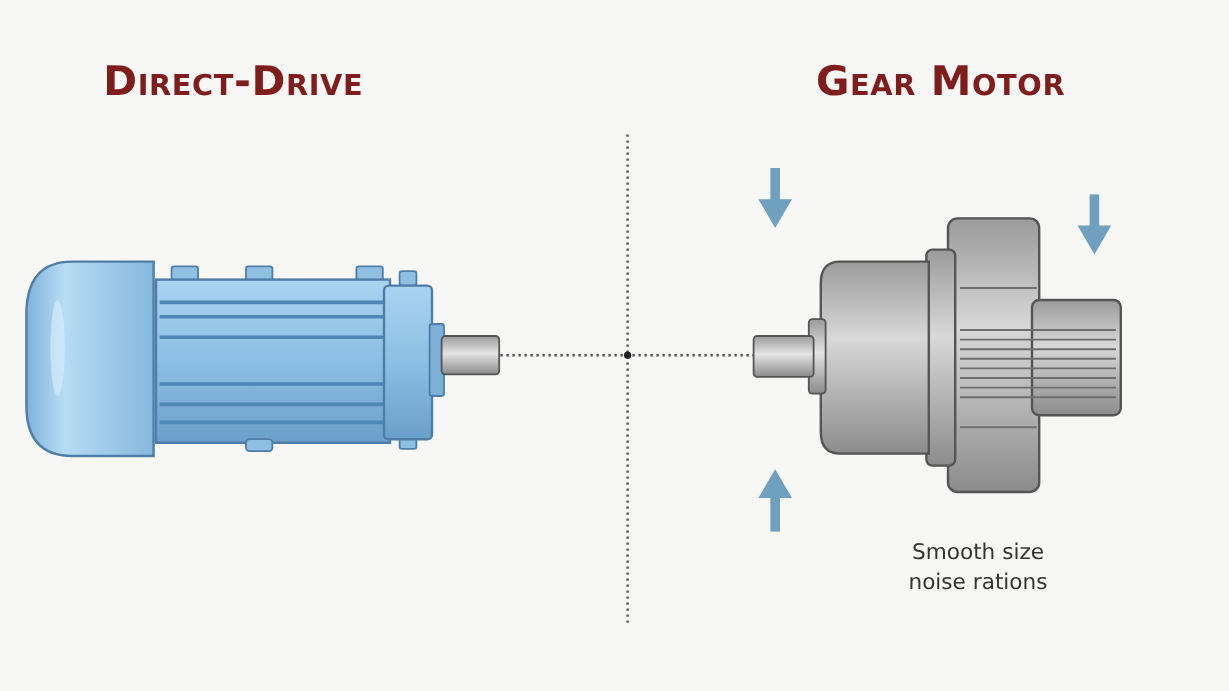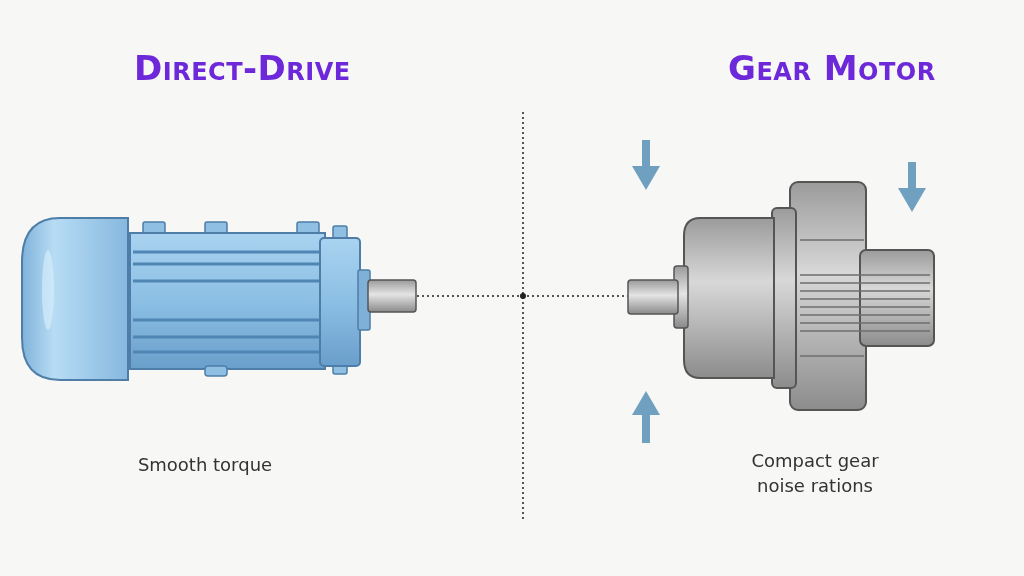--- a/index.html
+++ b/index.html
@@ -5,26 +5,25 @@
     html, body { margin: 0; padding: 0; }
     body {
       width: 1024px; height: 576px; overflow: hidden;
       background: #f7f7f6;
       font-family: "DejaVu Sans", sans-serif;
       position: relative;
     }
     .title {
       position: absolute; top: 48px;
       font-family: "DejaVu Sans", sans-serif;
-      font-weight: bold; color: #6d28d9;
+      font-weight: bold; color: #7f1d1d;
       letter-spacing: 0.5px;
       font-variant: small-caps;
       font-size: 34px; line-height: 40px;
       white-space: nowrap;
-      margin-left: 48px;
     }
     .title-left { left: 86px; }
     .title-right { left: 680px; }
     .caption {
       position: absolute;
       font-family: "DejaVu Sans", sans-serif;
       font-size: 18px; line-height: 25px; color: #333;
       text-align: center; white-space: nowrap;
     }
     .caption-left { left: 110px; top: 452px; width: 190px; }
@@ -138,18 +137,17 @@
       <polygon points="898,188 926,188 912,212"></polygon>
     </g>
     <g>
       <polygon points="632,415 660,415 646,391"></polygon>
       <rect x="642" y="413" width="8" height="30"></rect>
     </g>
   </g>
 </svg>
 
 <div class="caption caption-left">
-  <span>Smooth torque</span>
 </div>
 <div class="caption caption-right">
-  <span>Compact gear</span>
+  <span>Smooth size</span>
   <span>noise rations</span>
 </div>
 
 </body></html>

